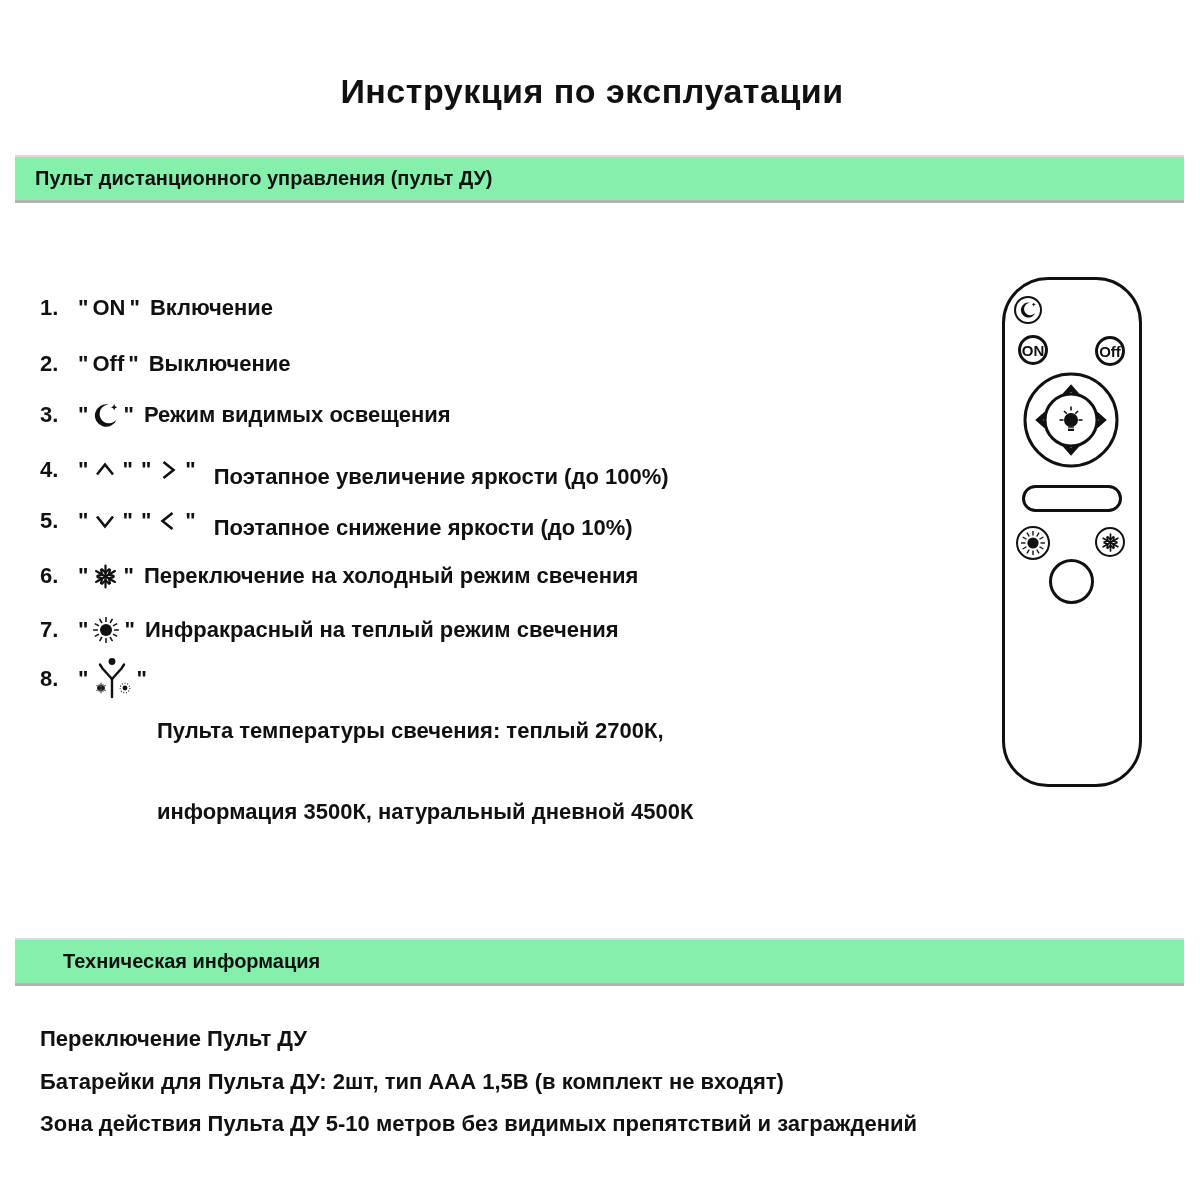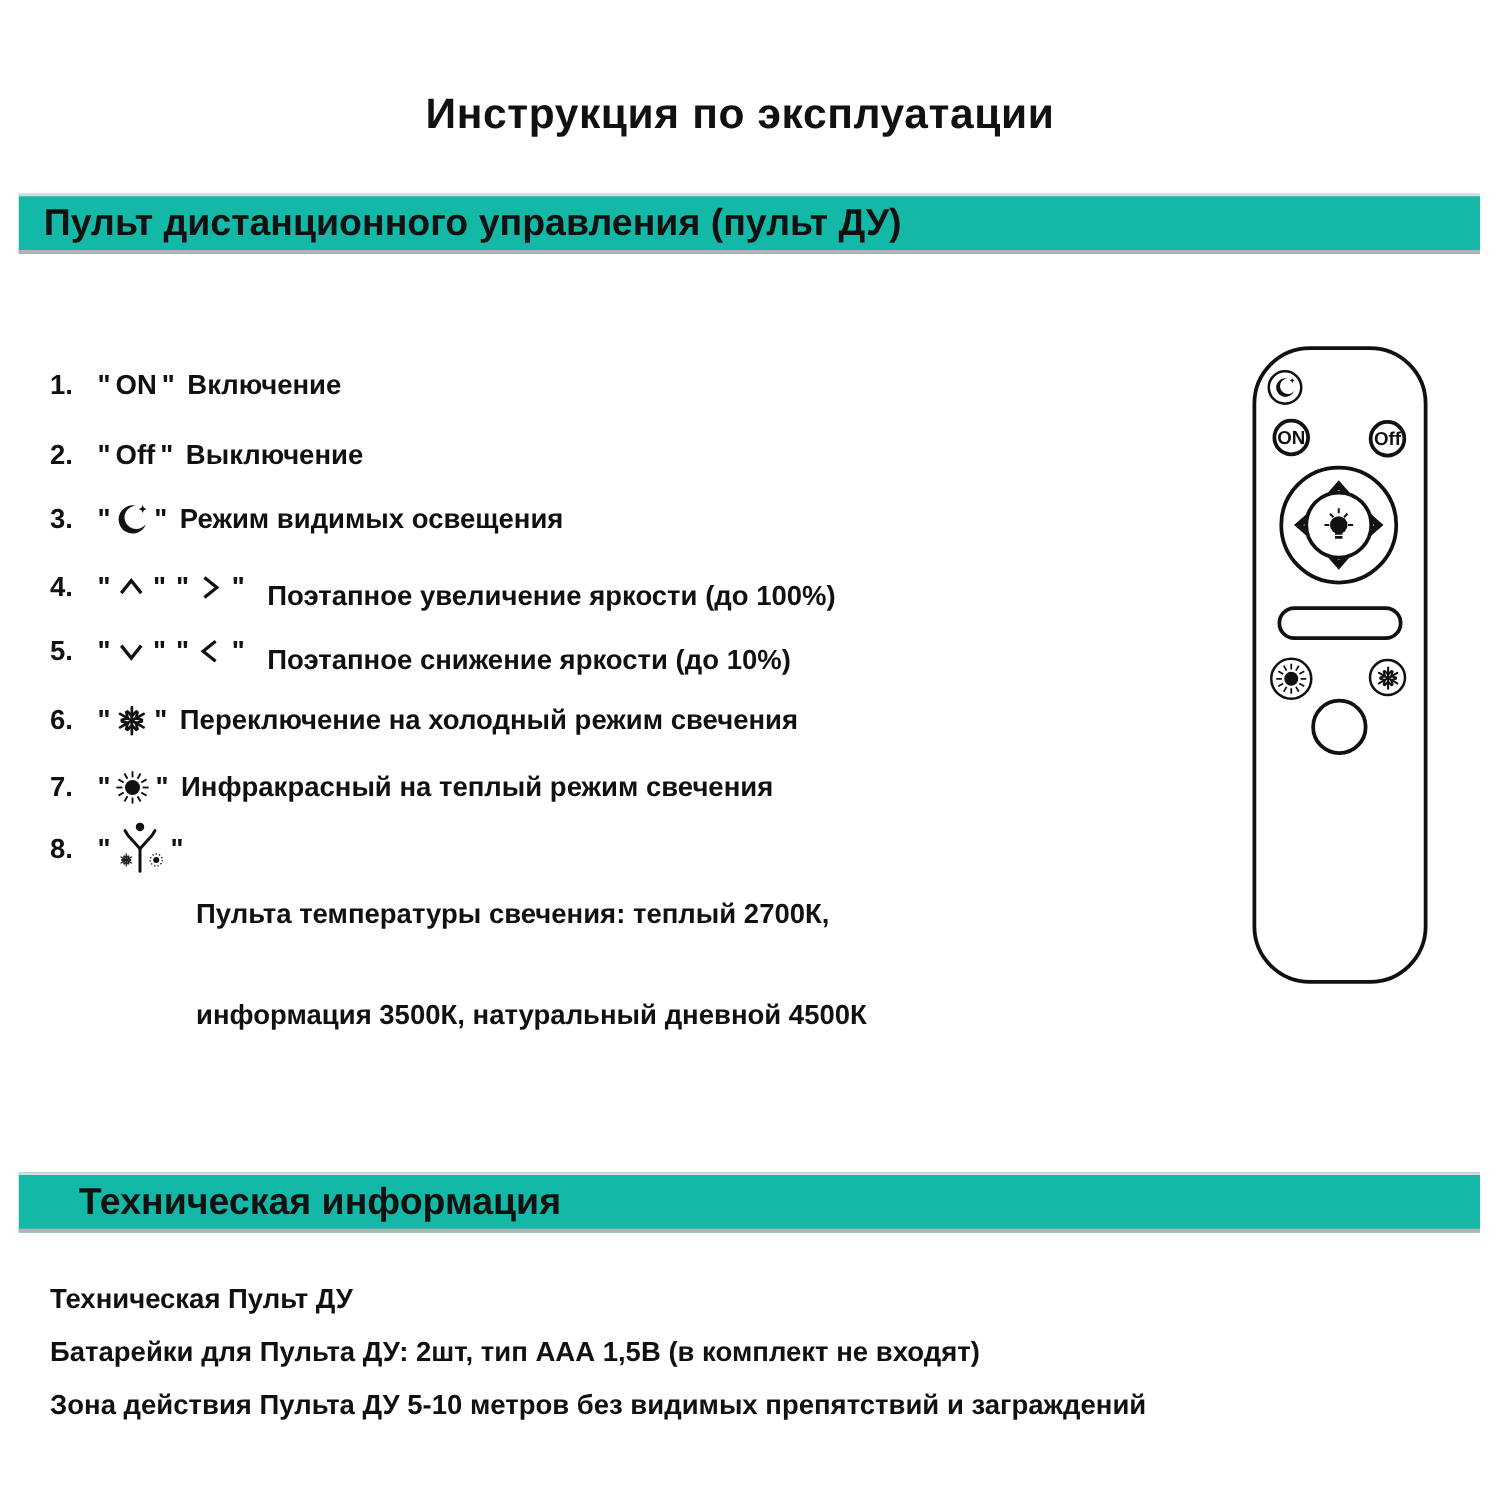--- a/index.html
+++ b/index.html
@@ -3,23 +3,23 @@
 <meta charset="utf-8">
 <style>
   * { margin:0; padding:0; box-sizing:border-box; }
   html,body { background:#ffffff; }
   body { font-family:"Liberation Sans", sans-serif; color:#111; font-weight:bold; }
   .page { position:relative; width:1184px; height:1200px; background:#fff; overflow:hidden; }
 
   .title { position:absolute; top:72px; left:0; width:100%; text-align:center;
            font-size:34px; letter-spacing:0.5px; }
 
-  .banner { position:absolute; left:15px; right:0; height:48px; background:#14b8a6;
+  .banner { position:absolute; left:15px; right:0; height:48px; background:#86efac;
             border-top:2px solid #dadada; border-bottom:3px solid #b3b3b3;
-            display:flex; align-items:center; padding-left:20px; font-size:30px; }
+            display:flex; align-items:center; padding-left:20px; font-size:20px; }
   .banner1 { top:155px; }
   .banner2 { top:938px;padding-left:48px; }
 
   .li { position:absolute; left:40px; display:flex; align-items:center; height:30px;
         font-size:22px; white-space:pre; }
   .li .num { width:34px; }
   .li .q { margin:0 4px; }
   .li .lbl { margin-left:6px;text-align:right; }
   .li .lbl.pad { margin-left:14px;margin-top:14px; }
   .ic { display:inline-flex; align-items:center; justify-content:center; }
@@ -216,17 +216,17 @@
           </svg>
         </span>
     </div>
     <div class="rbtn" style="left:44px; top:279px; width:45px; height:45px;"></div>
   </div>
 
   <div class="banner banner2">
     <span>Техническая информация</span>
   </div>
 
-  <div class="info" style="top:1026px">Техническая Пульт ДУ</div>
+  <div class="info" style="top:1026px">Переключение Пульт ДУ</div>
   <div class="info" style="top:1069px">Батарейки для Пульта ДУ: 2шт, тип ААА 1,5В (в комплект не входят)</div>
   <div class="info" style="top:1111px">Зона действия Пульта ДУ 5-10 метров без видимых препятствий и заграждений</div>
 
 </div>
 
 </body></html>

